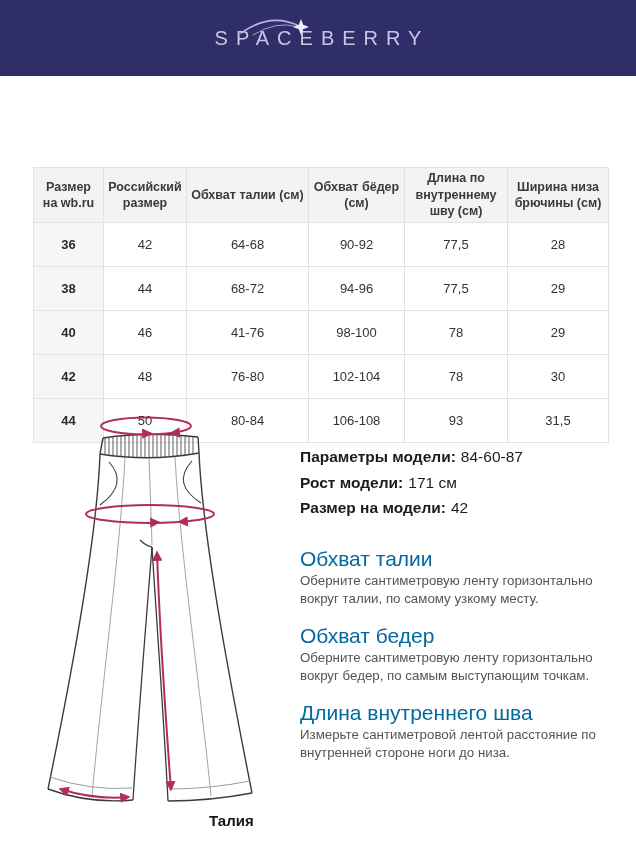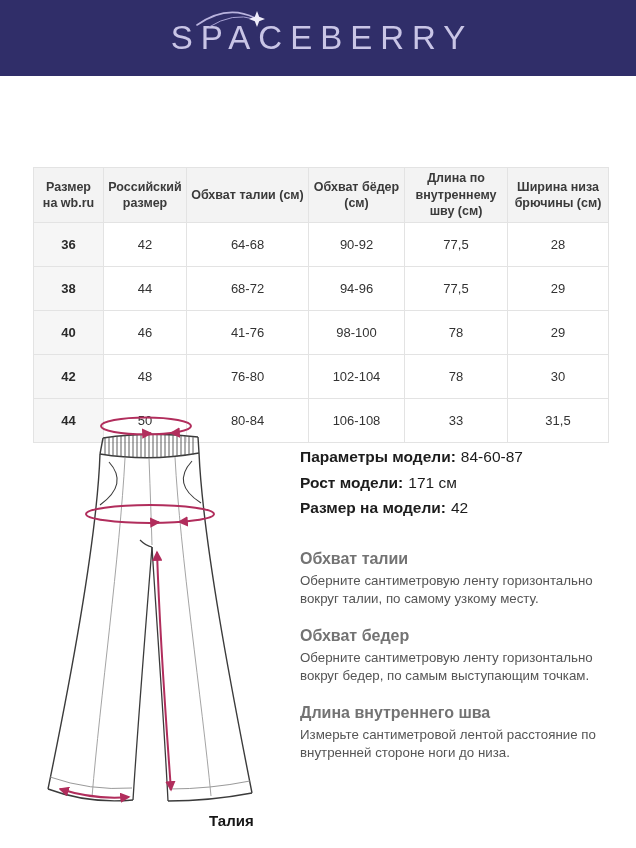--- a/index.html
+++ b/index.html
@@ -10,21 +10,21 @@
     font-family:"Liberation Sans", sans-serif; color:#222;
   }
   
   .hdr {
     position:absolute; left:0; top:0; width:636px; height:76px;
     background:#302e69; display:flex; align-items:center; justify-content:center;
   }
   .logo { position:relative; display:inline-block; }
   .logo-text {
     font-family:"Liberation Sans", sans-serif;
-    font-size:33px; font-weight:300; letter-spacing:8px; margin-right:-8px;
+    font-size:20px; font-weight:300; letter-spacing:8px; margin-right:-8px;
     color:#c9c5e6;
   }
   .comet { position:absolute; left:22px; top:-17px; pointer-events:none; }
   
   table.size-table {
     position:absolute; left:33px; top:167px; width:575px;
     border-collapse:collapse; table-layout:fixed;border-radius:24px;
   }
   .size-table th, .size-table td {
     border:1px solid #e3e3e3; text-align:center; vertical-align:middle;
@@ -42,21 +42,21 @@
     position:absolute; font-size:15px; font-weight:700; color:#161616; line-height:20px;
   }
   .lbl-waist  { left:209px; top:419px; }
   
   .info { position:absolute; left:300px; top:444px; width:312px; }
   .model-line { font-size:15.5px; line-height:25.5px; color:#1c1c1c; }
   .ml-label { font-weight:700; margin-right:5px; }
   .ml-value { font-weight:400; }
   .msec { margin-top:17px; }
   .msec.first { margin-top:28px; }
-  .msec h3 { font-size:16px; font-weight:700; color:#737373; line-height:19px; }
+  .msec h3 { font-size:21px; font-weight:400; color:#0369a1; line-height:19px; }
   .msec p  { margin-top:4px; font-size:13.3px; color:#555; line-height:18.5px; }
 </style>
 </head>
 <body>
 
 <div class="page">
 
   <div class="hdr">
     <div class="logo">
       <svg class="comet" width="78" height="32" viewBox="0 0 78 32">
@@ -118,21 +118,21 @@
         <td>76-80</td>
         <td>102-104</td>
         <td>78</td>
         <td>30</td>
       </tr>
       <tr>
         <td class="first">44</td>
         <td>50</td>
         <td>80-84</td>
         <td>106-108</td>
-        <td>33</td>
+        <td>93</td>
         <td>31,5</td>
       </tr>
     </tbody>
   </table>
 
   <div class="diagram">
     <svg width="300" height="456" viewBox="0 0 300 456">
       <defs>
         <marker id="arr" viewBox="0 0 10 10" refX="8.5" refY="5" markerWidth="5.2" markerHeight="5.2" orient="auto-start-reverse">
           <path d="M0,0 L10,5 L0,10 Z" fill="#b12d5c"></path>

